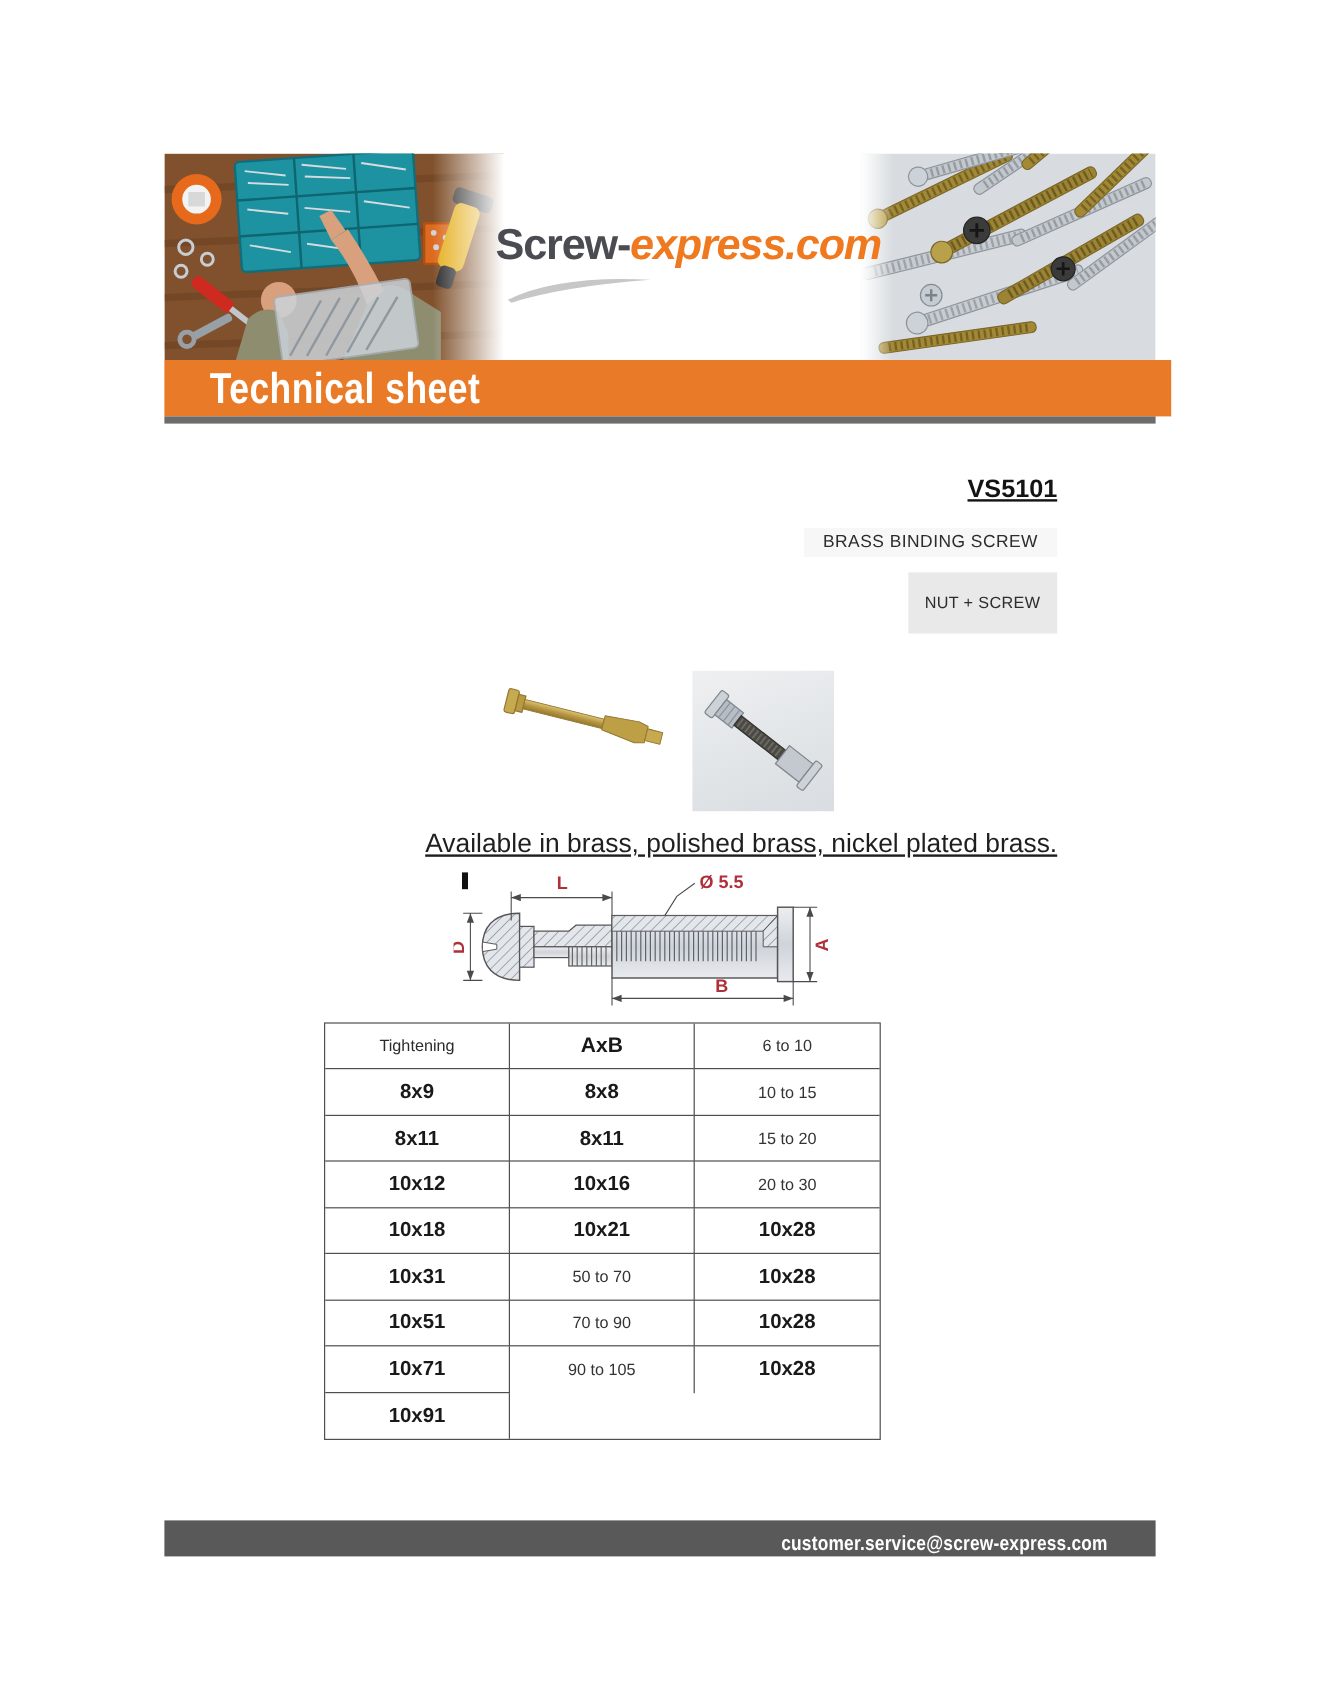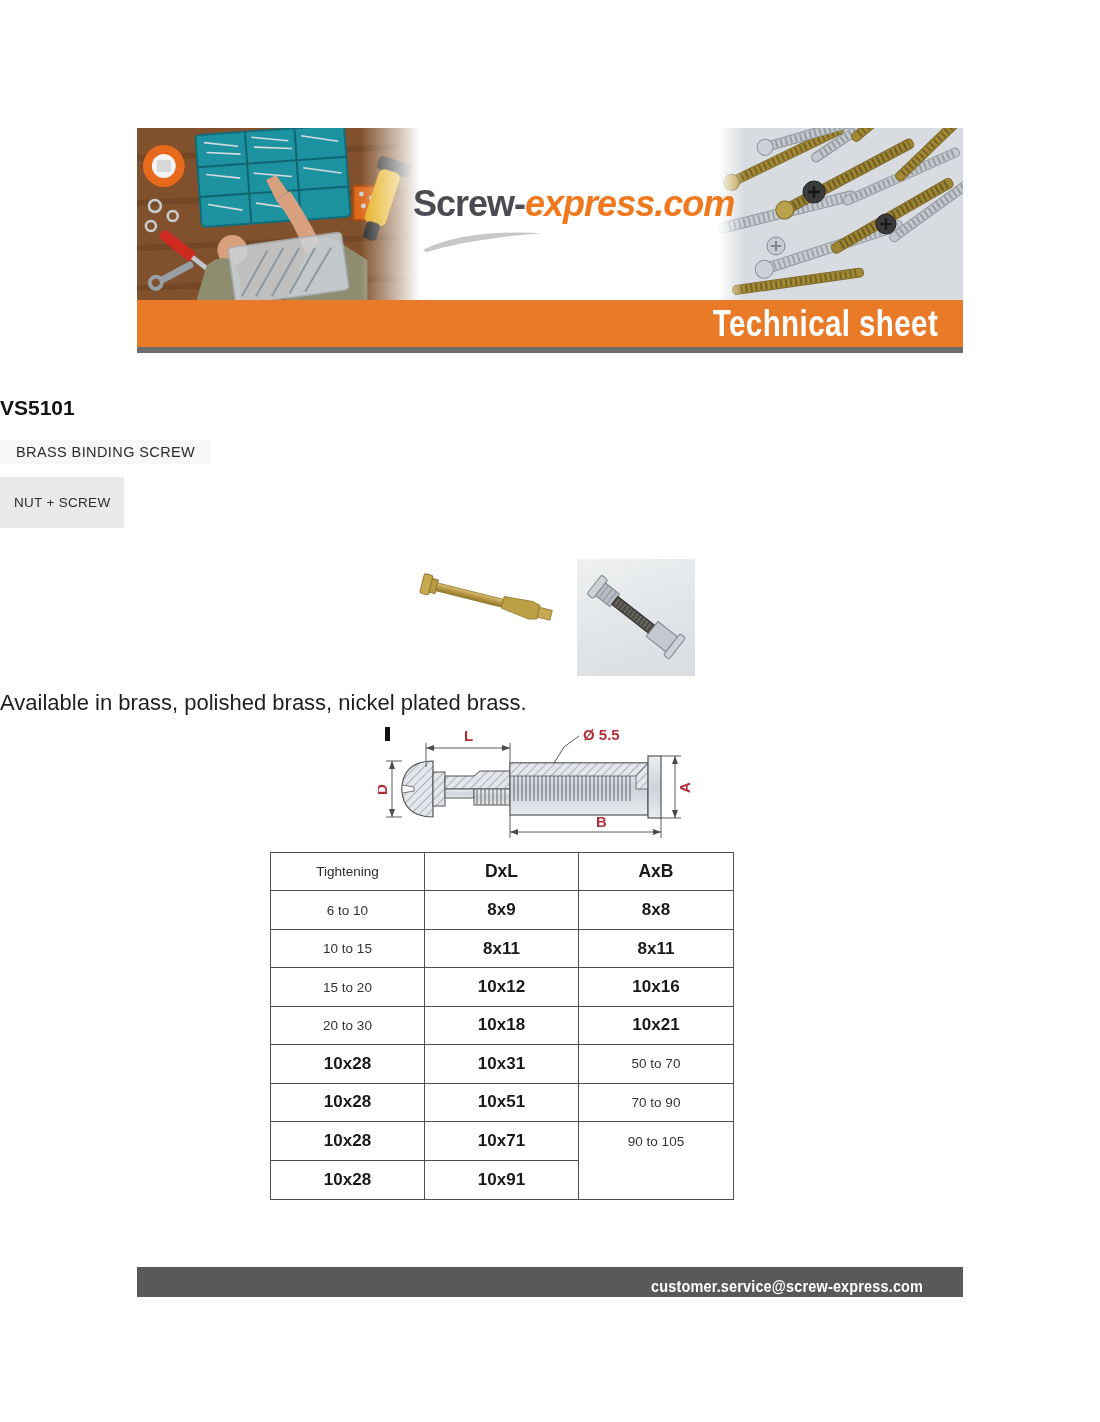--- a/index.html
+++ b/index.html
@@ -8,27 +8,27 @@
 
   
   .photo-left{position:absolute;left:137px;top:128px;width:283px;height:172px;}
   .photo-right{position:absolute;left:718px;top:128px;width:245px;height:172px;}
   .logo-wrap{position:absolute;left:413px;top:186px;width:300px;height:92px;line-height:1;}
   .logo-text{font-size:36px;letter-spacing:-1px;white-space:nowrap;}
   .lg1{color:#4b4b52;font-weight:700;}
   .lg2{color:#f0791f;font-weight:700;font-style:italic;}
   .swoosh{display:block;margin:4px 0 0 8px;}
   .banner{position:absolute;left:137px;top:300px;width:826px;height:47px;background:#e97b28;
-          display:flex;align-items:center;justify-content:flex-end;}
+          display:flex;align-items:center;justify-content:flex-start;padding-left:13px;}
   .banner span{display:inline-block;color:#fff;font-weight:bold;font-size:36px;
                transform:scaleX(0.82);letter-spacing:0.5px;}
   .gray-rule{position:absolute;left:137px;top:347px;width:826px;height:6px;background:#6c6c6c;}
 
   
-  .center-line{position:absolute;left:0;width:881px;text-align:left;}
+  .center-line{position:absolute;left:0;width:881px;text-align:right;text-decoration:underline;}
   .prod-code{top:396px;font-size:21px;font-weight:bold;color:#141414;}
   .prod-name-row{top:440px;}
   .prod-name{display:inline-block;background:#f7f7f7;padding:4px 16px;font-size:14.5px;
              letter-spacing:0.4px;color:#2c2c2c;}
   .prod-sub-row{top:477px;}
   .prod-sub{display:inline-block;background:#e9e9e9;padding:18px 14px;font-size:13.5px;
             letter-spacing:0.3px;color:#2c2c2c;}
 
   
   .photo-brass{position:absolute;left:413px;top:564px;width:152px;height:86px;}
@@ -384,21 +384,20 @@
       <text class="dim-label" x="86" y="22">L</text>
       <text class="dim-label" x="205" y="21">Ø 5.5</text>
       <text class="dim-label" transform="translate(9 76) rotate(-90)">D</text>
       <text class="dim-label" transform="translate(312 74) rotate(-90)">A</text>
       <text class="dim-label" x="218" y="108">B</text>
     </svg>
   </div>
 
   <div class="spec-table">
     <div class="cell head t">Tightening</div>
-    <div class="cell head v">DxL</div>
     <div class="cell head v">AxB</div>
 
     <div class="cell t">6 to 10</div>
     <div class="cell v">8x9</div>
     <div class="cell v">8x8</div>
 
     <div class="cell t">10 to 15</div>
     <div class="cell v">8x11</div>
     <div class="cell v">8x11</div>
 

